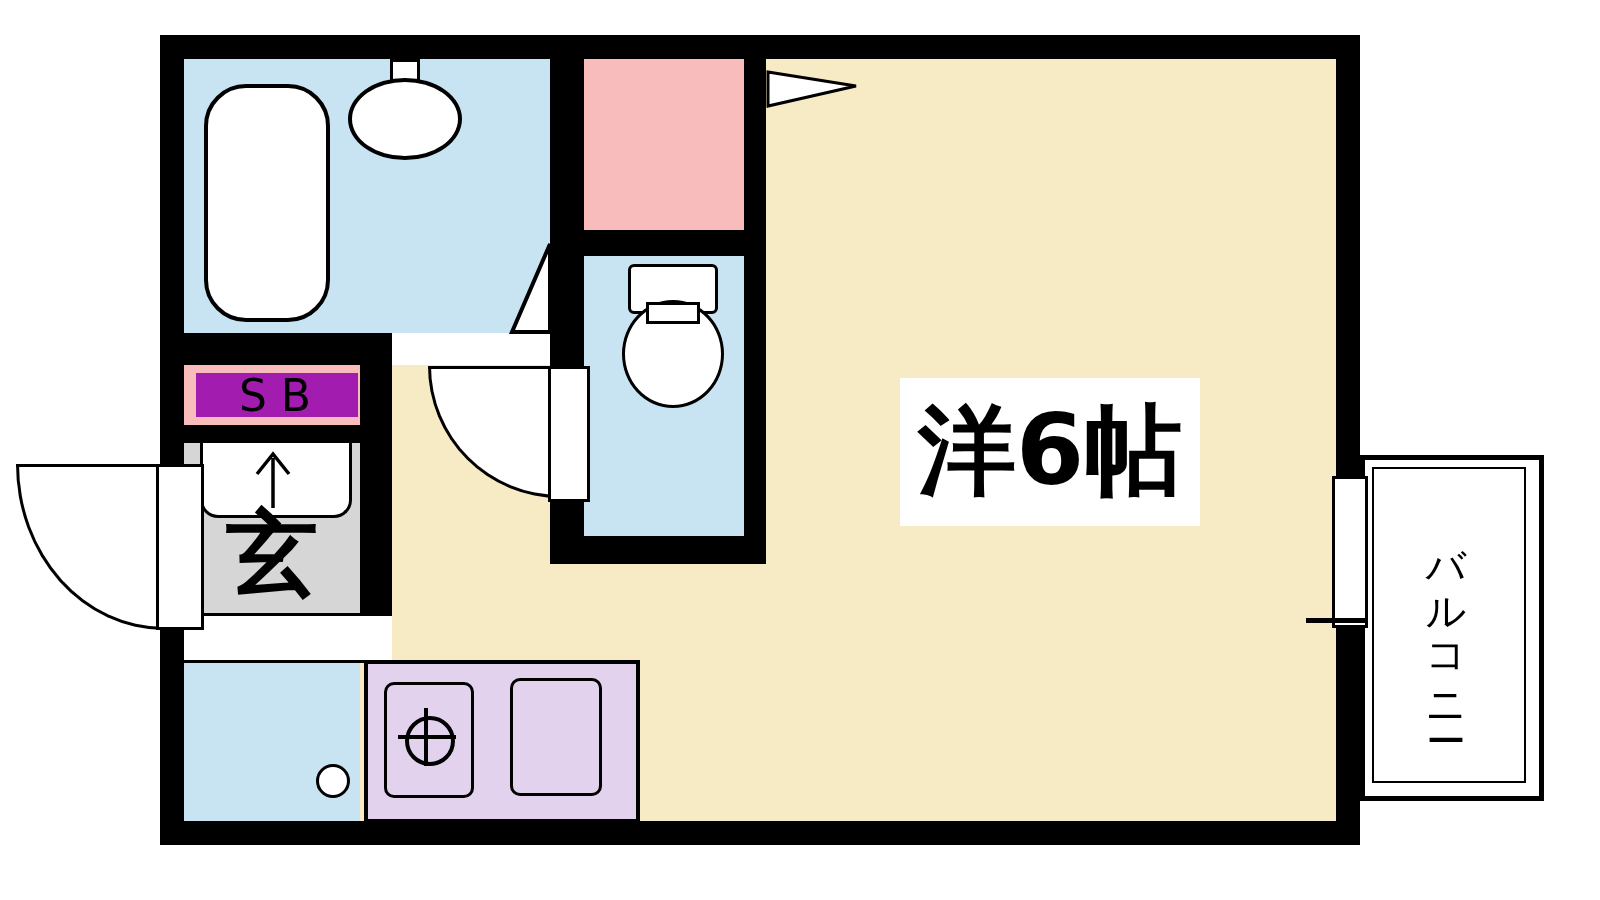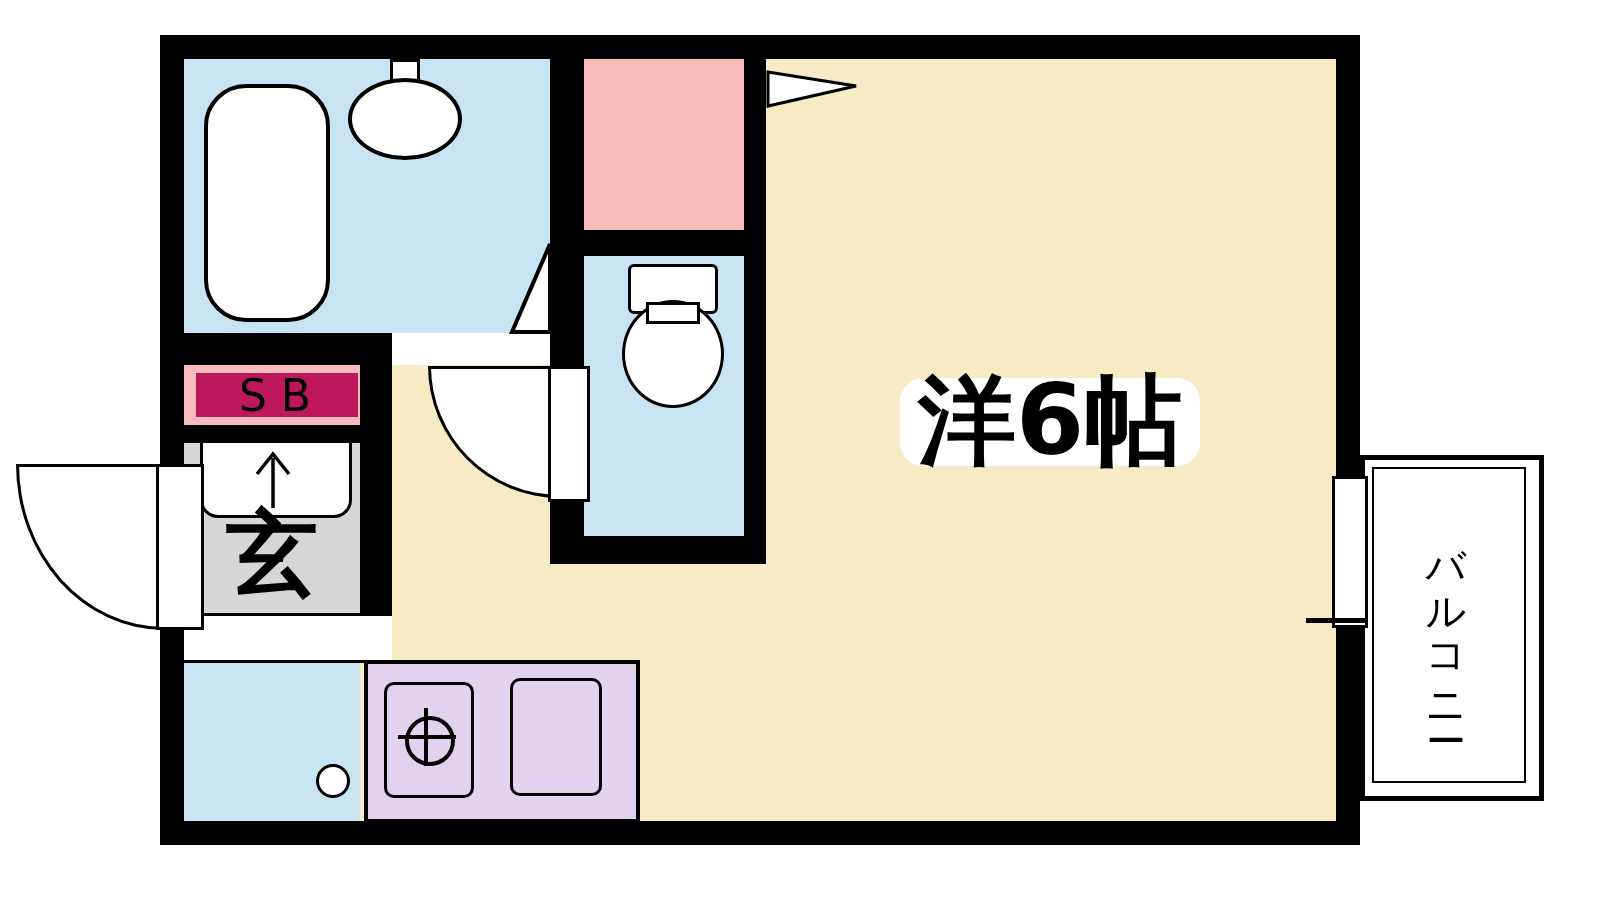--- a/index.html
+++ b/index.html
@@ -21,21 +21,21 @@
 
   <div class="area" style="left: 184px; top: 59px; width: 1152px; height: 762px; background-color: rgb(247, 235, 198);" title="洋6帖"></div>
 
   <div class="area" style="left: 184px; top: 59px; width: 366px; height: 274px; background-color: rgb(200, 227, 242);"></div>
   <div class="area" style="left: 584px; top: 256px; width: 160px; height: 280px; background-color: rgb(200, 227, 242);"></div>
   <div class="area" style="left: 184px; top: 657px; width: 176px; height: 164px; background-color: rgb(200, 227, 242);"></div>
 
   <div class="area" style="left: 584px; top: 59px; width: 160px; height: 171px; background-color: rgb(248, 188, 188);"></div>
 
   <div class="area" style="left: 184px; top: 365px; width: 176px; height: 60px; background-color: rgb(248, 188, 188);"></div>
-  <div class="area label" style="left:196px;top:373px;width:152px;height:44px;background:#be185d;font-size:44px;font-weight:500;letter-spacing:14px;padding-left:10px;">SB</div>
+  <div class="area label" style="left:196px;top:373px;width:152px;height:44px;background:#a21caf;font-size:44px;font-weight:500;letter-spacing:14px;padding-left:10px;">SB</div>
 
   <div class="area" style="left: 184px; top: 443px; width: 176px; height: 170px; background-color: rgb(214, 214, 214);"></div>
   <div class="area" style="left:200px;top:443px;width:146px;height:72px;background:#ffffff;border:3px solid #000;border-top:none;border-radius:0 0 18px 18px;"></div>
   <svg class="abs" style="left:250px;top:446px;" width="46" height="66" viewBox="0 0 46 66">
     <path d="M23,62 L23,12 M7,28 L23,8 L39,28" stroke="#000" stroke-width="3.5" fill="none"></path>
   </svg>
   <div class="area label" style="left:184px;top:498px;width:176px;height:112px;font-size:92px;font-weight:600;">玄</div>
   <div class="area" style="left:184px;top:613px;width:208px;height:44px;background:#ffffff;border-top:3px solid #000;border-bottom:3px solid #000;"></div>
 
   <div class="area" style="left: 364px; top: 660px; width: 268px; height: 155px; border: 4px solid rgb(0, 0, 0); background-color: rgb(226, 210, 237);"></div>
@@ -75,21 +75,21 @@
   <div class="thinfix" style="left:628px;top:264px;width:84px;height:44px;border-radius:6px;"></div>
   <div class="thinfix" style="left:622px;top:300px;width:96px;height:102px;border-radius:50%;"></div>
   <div class="thinfix" style="left:646px;top:302px;width:48px;height:16px;"></div>
 
   <div class="arc" style="left:428px;top:366px;width:126px;height:126px;"></div>
   <div class="thinfix" style="left:548px;top:366px;width:36px;height:130px;"></div>
 
   <div class="arc" style="left:16px;top:464px;width:142px;height:160px;"></div>
   <div class="thinfix" style="left:156px;top:464px;width:42px;height:160px;"></div>
 
-  <div class="area label" style="left:900px;top:378px;width:300px;height:88px;background:#ffffff;font-size:98px;font-weight:600;border-radius:23px;">洋6帖</div>
+  <div class="area label" style="left:900px;top:378px;width:300px;height:148px;background:#ffffff;font-size:98px;font-weight:600;">洋6帖</div>
 
   <div class="area" style="left:1360px;top:455px;width:174px;height:336px;background:#ffffff;border:5px solid #000;"></div>
   <div class="abs" style="left:1372px;top:467px;width:150px;height:312px;border:2px solid #000;"></div>
   <div class="area label vtext" style="left:1360px;top:455px;width:174px;height:336px;font-size:40px;font-weight:500;letter-spacing:4px;">バルコニー</div>
 
   <div class="thinfix" style="left:1332px;top:476px;width:30px;height:146px;"></div>
   <div class="abs" style="left:1306px;top:618px;width:62px;height:5px;background:#000;"></div>
 
 </div>
 

